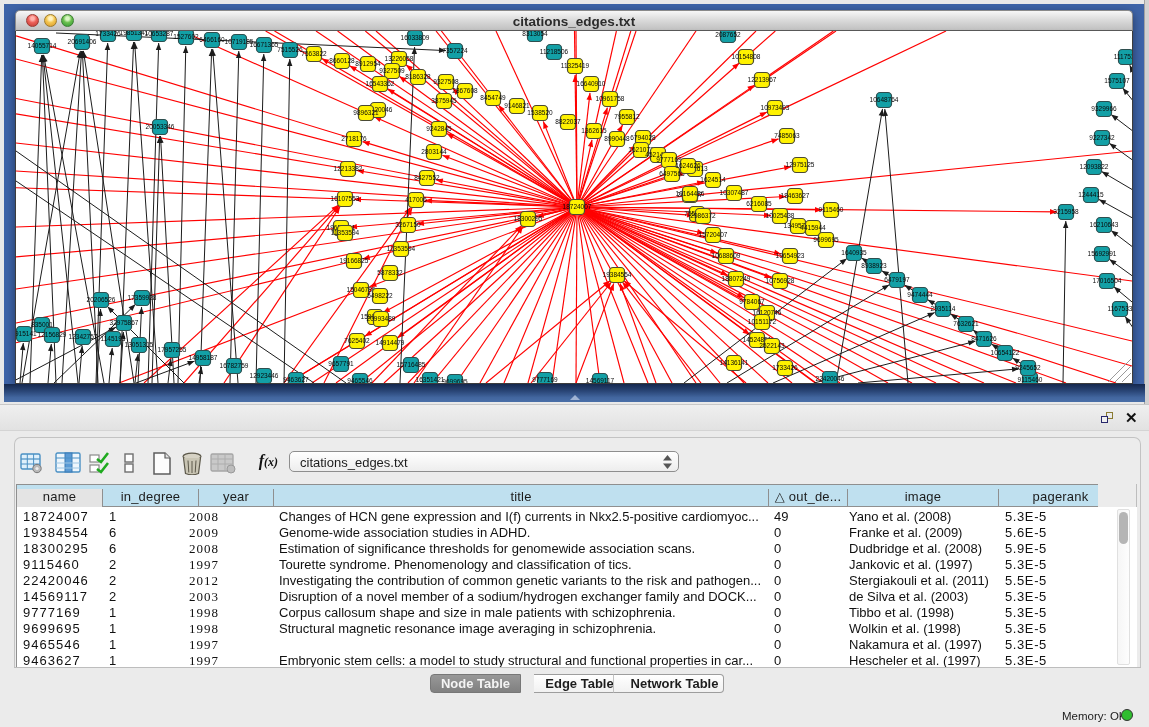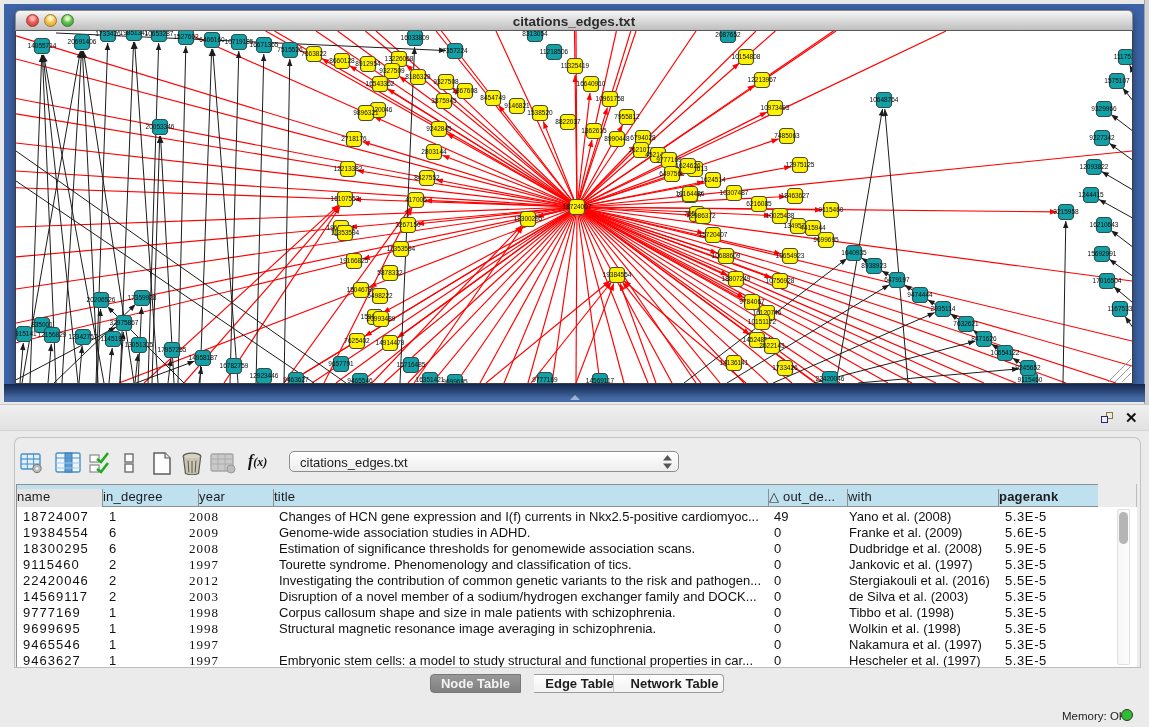--- a/index.html
+++ b/index.html
@@ -23,21 +23,21 @@
 #floatico .b{position:absolute;left:0;top:4px;width:7px;height:7px;border:1.2px solid #27276b;background:#efefef;}
 #closex{position:absolute;left:1125px;top:409px;font-size:15px;font-weight:bold;color:#111;}
 #panelbg{position:absolute;left:0;top:431px;width:1149px;height:296px;background:#ebebeb;}
 #container{position:absolute;left:14px;top:437px;width:1127px;height:231px;background:#ececec;border:1.5px solid #c3c3c3;border-radius:7px 7px 0 0;border-bottom:1px solid #bdbdbd;}
 .tico{position:absolute;top:452px;}
 #dropdown{position:absolute;left:289px;top:451px;width:390px;height:21px;background:linear-gradient(#ffffff,#ededed);border:1px solid #8e8e8e;border-radius:5px;}
 #dropdown .t{position:absolute;left:10px;top:3px;font-size:13px;color:#1c1c1c;}
 #stepper{position:absolute;left:372px;top:2px;width:11px;height:16px;}
 
 #thead{position:absolute;left:17px;top:484px;width:1081px;height:23px;border-top:1px solid #8f8f8f;border-bottom:1px solid #8f8f8f;background:#bfe0ef;font-size:13px;letter-spacing:0.2px;color:#1c1c1c;}
-#thead span{position:absolute;top:4px;border-left:1px solid #8f8f8f;height:23px;}
+#thead span{position:absolute;top:4px;text-align:center;border-left:1px solid #8f8f8f;height:23px;}
 #tbl-left{position:absolute;left:16px;top:484px;width:1px;height:183px;background:#8f8f8f;}
 #tbl-right{position:absolute;left:1136px;top:484px;width:1px;height:183px;background:#bdbdbd;}
 #tblbg{position:absolute;left:17px;top:507px;width:1120px;height:160px;background:#fff;}
 #scrollbar{position:absolute;left:1117px;top:509px;width:13px;height:156px;background:linear-gradient(90deg,#f6f6f6,#fdfdfd);border:1px solid #e0e0e0;border-radius:2px;}
 #thumb{position:absolute;left:1119px;top:512px;width:9px;height:32px;background:#b5b5b5;border-radius:5px;}
 .trow{position:absolute;left:17px;width:1080px;height:16px;font-size:13px;color:#111;white-space:nowrap;}
 .trow span{position:absolute;top:1px;display:block;overflow:hidden;}
 .c-name{left:6px;width:80px;letter-spacing:1px;}
 .c-ind{left:92px;width:90px;letter-spacing:1px;}
 .c-year{left:172px;width:70px;letter-spacing:1px;font-family:Liberation Serif, serif;}
@@ -736,37 +736,37 @@
  <line x1="15" y1="8.5" x2="14.2" y2="20.5" stroke="#5c584a" stroke-width="1"></line>
 </svg>
 <svg class="tico" style="left:210px" width="26" height="22" viewBox="0 0 26 22">
  <rect x="1" y="2" width="22" height="17" rx="1.5" fill="#c9c9c9" stroke="#a5a5a5" stroke-width="1.3"></rect>
  <line x1="1" y1="7" x2="23" y2="7" stroke="#adadad" stroke-width="1"></line>
  <line x1="1" y1="12" x2="23" y2="12" stroke="#adadad" stroke-width="1"></line>
  <line x1="8" y1="2" x2="8" y2="19" stroke="#adadad" stroke-width="1"></line>
  <line x1="15" y1="2" x2="15" y2="19" stroke="#adadad" stroke-width="1"></line>
  <circle cx="21" cy="17" r="4" fill="#bdbdbd" stroke="#9a9a9a"></circle>
 </svg>
-<div style="position:absolute;left:248px;top:452px;width:30px;height:22px;font-family:'Liberation Serif',serif;font-style:italic;font-weight:bold;font-size:16px;color:#111;">f<span style="font-size:12px;">(x)</span></div>
+<div style="position:absolute;left:248px;top:452px;width:30px;height:22px;font-family:'Liberation Serif',serif;font-style:italic;font-weight:bold;font-size:16px;color:#111;text-align:right;">f<span style="font-size:12px;">(x)</span></div>
 <div id="dropdown">
     <div class="t">citations_edges.txt</div>
  <svg id="stepper" viewBox="0 0 11 16">
   <polygon points="5.5,1 10,6.4 1,6.4" fill="#555"></polygon>
   <polygon points="5.5,15 10,9.6 1,9.6" fill="#555"></polygon>
  </svg>
 </div>
 
 <div id="thead">
  <span style="left:0;width:85px;border-left:none;background:#e4e4e4;">name</span>
  <span style="left:85px;width:96px;">in_degree</span>
  <span style="left:181px;width:75px;">year</span>
  <span style="left:256px;width:495px;">title</span>
  <span style="left:751px;width:79px;">△ out_de...</span>
- <span style="left:830px;width:151px;">with</span>
- <span style="left:981px;width:124px;font-weight:bold;">pagerank</span>
+ <span style="left:830px;width:151px;">image</span>
+ <span style="left:981px;width:124px;">pagerank</span>
 </div>
 <div id="tbl-left"></div>
 <div id="tbl-right"></div>
 <div id="tblbg"></div>
 <div id="scrollbar"></div>
 <div id="thumb"></div>
 <div class="trow" style="top:508px">
     <span class="c-name">18724007</span>
     <span class="c-ind">1</span>
     <span class="c-year">2008</span>
@@ -801,21 +801,21 @@
     <span class="c-out">0</span>
     <span class="c-short">Jankovic et al. (1997)</span>
     <span class="c-pr">5.3E-5</span>
   </div>
 <div class="trow" style="top:572px">
     <span class="c-name">22420046</span>
     <span class="c-ind">2</span>
     <span class="c-year">2012</span>
     <span class="c-title">Investigating the contribution of common genetic variants to the risk and pathogen...</span>
     <span class="c-out">0</span>
-    <span class="c-short">Stergiakouli et al. (2016)</span>
+    <span class="c-short">Stergiakouli et al. (2011)</span>
     <span class="c-pr">5.5E-5</span>
   </div>
 <div class="trow" style="top:588px">
     <span class="c-name">14569117</span>
     <span class="c-ind">2</span>
     <span class="c-year">2003</span>
     <span class="c-title">Disruption of a novel member of a sodium/hydrogen exchanger family and DOCK...</span>
     <span class="c-out">0</span>
     <span class="c-short">de Silva et al. (2003)</span>
     <span class="c-pr">5.3E-5</span>

